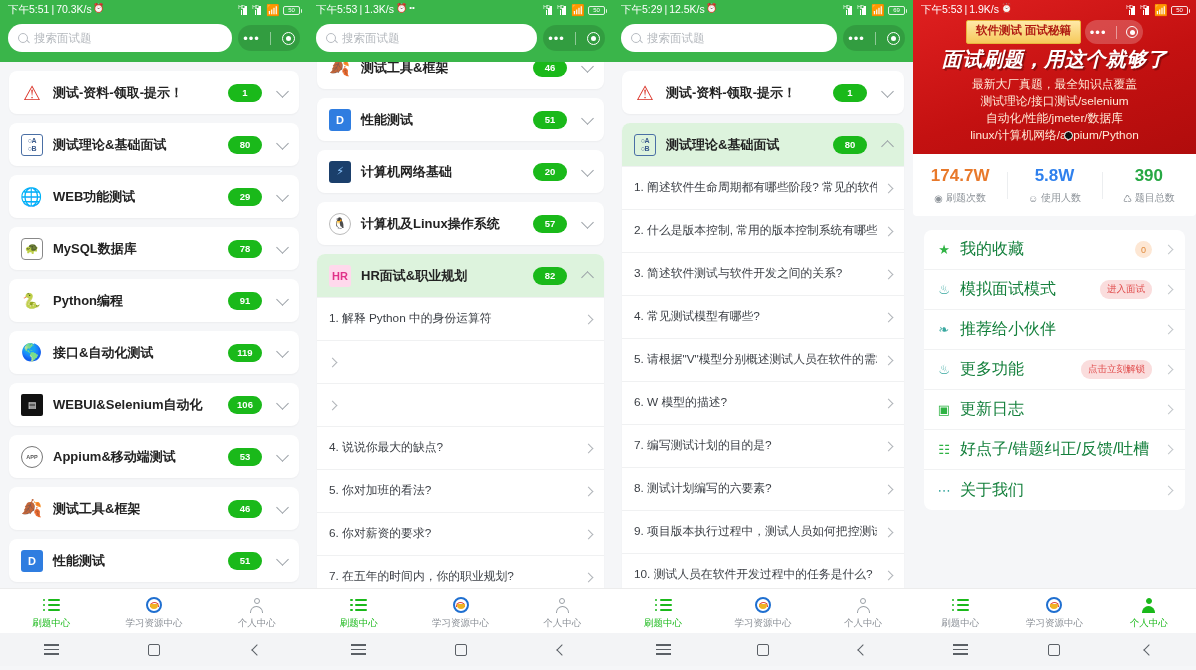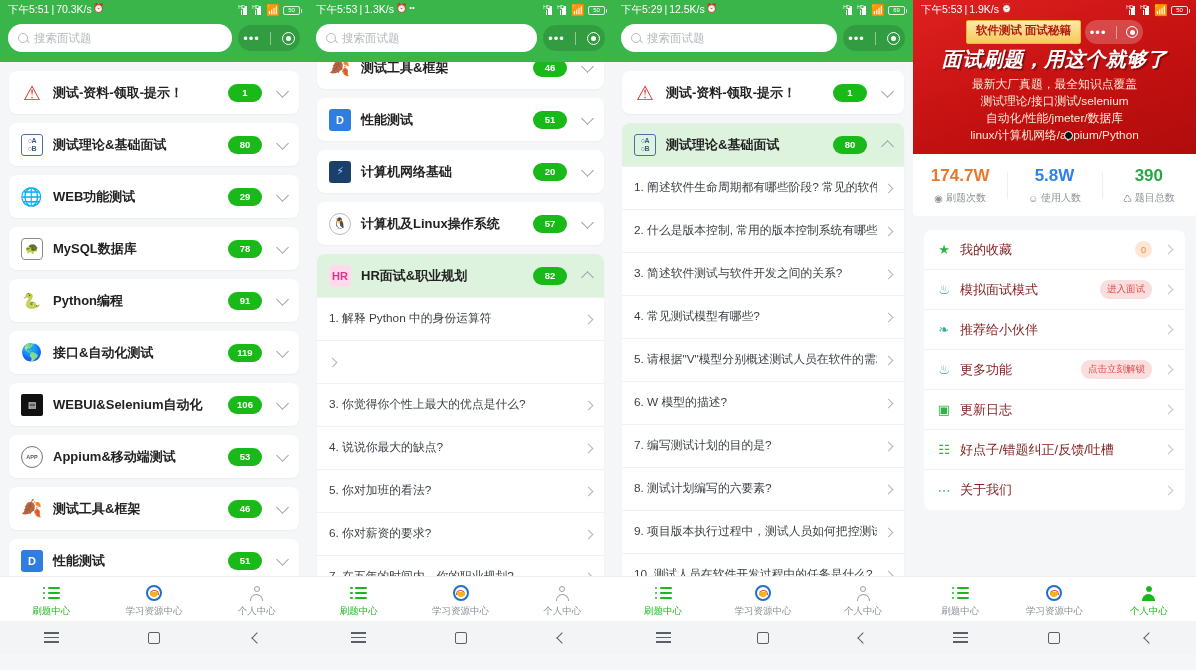--- a/index.html
+++ b/index.html
@@ -82,21 +82,21 @@
   .ic-api { font-size:17px; color:#3a7fd5; }
   .ic-webui { background:#111; color:#fff; font-size:9px; border-radius:2px; }
   .ic-appium { border:1.4px solid #777; border-radius:50%; font-size:5.5px; color:#555; font-weight:700;}
   .ic-leaf { color:#6db33f; font-size:17px; }
   .ic-perf { background:#2f7de0; color:#fff; font-size:11px; border-radius:3px; font-weight:700; }
   .ic-net { background:#1b3f6b; color:#8cc6ff; font-size:11px; border-radius:3px; }
   .ic-linux { border:1.4px solid #bbb; border-radius:50%; font-size:11px; }
   .ic-hr { background:#ffd9ec; color:#e0338a; font-size:11px; font-weight:800; border-radius:3px; }
 
   
-  .tabbar { position:absolute; left:0; right:0; bottom:16px; height:78px; background:#fff;
+  .tabbar { position:absolute; left:0; right:0; bottom:4px; height:78px; background:#fff;
      border-top:1px solid #ececec; }
   .tabs { height:44px; display:flex; align-items:center; padding-top:4px; }
   .tab { flex:1; display:flex; flex-direction:column; align-items:center; gap:3px; }
   .tab-ico { height:17px; display:flex; align-items:center; justify-content:center; }
   .tab-lbl { font-size:9.5px; color:#8a8f96; }
   .tab.active .tab-lbl { color:#1ab91a; }
   .lines { width:17px; height:13px; position:relative; }
   .lines i { position:absolute; left:5px; right:0; height:2.4px; background:#1ab91a; border-radius:1px;}
   .lines i:nth-child(1){ top:0 } .lines i:nth-child(2){ top:5.2px } .lines i:nth-child(3){ top:10.4px }
   .lines b { position:absolute; left:0; width:2.4px; height:2.4px; border-radius:50%; background:#1ab91a;}
@@ -142,21 +142,21 @@
      background:#eceef0; }
   .stat-val { font-size:17px; font-weight:600; }
   .stat-lbl { font-size:10px; color:#8d9399; margin-top:5px; display:flex; align-items:center;
      justify-content:center; gap:3px; }
 
   .menu-card { background:#fff; border-radius:8px; margin:14px 11px 0 11px; overflow:hidden; }
   .menu-row { height:40px; display:flex; align-items:center; padding:0 13px; gap:9px;
      border-bottom:1px solid #f1f2f3; }
   .menu-row:last-child { border-bottom:none; }
   .menu-ico { width:14px; text-align:center; font-size:13px; flex:none; }
-  .menu-lbl { flex:1; font-size:13px; color:#7f1d1d; }
+  .menu-lbl { flex:1; font-size:16px; color:#15803d; }
   .pill-num { width:17px; height:17px; border-radius:50%; background:#fde7d4; color:#e08a3c;
      font-size:9px; display:flex; align-items:center; justify-content:center; }
   .pill-tag { background:#fadddd; color:#e04a4a; font-size:9.5px; padding:3px 7px; border-radius:9px; }
   .m-chev { width:7px; height:7px; border-right:1.5px solid #c2c6ca; border-top:1.5px solid #c2c6ca;
      transform:rotate(45deg); flex:none; margin-left:4px;}
 
   .cursor { position:absolute; width:9px; height:9px; background:#111; border-radius:50%;
      border:1.5px solid #fff; }
 </style>
 </head>
@@ -432,21 +432,20 @@
               <span class="chev up"></span>
             </div>
             <div class="q-row">
               <span class="q-text">1. 解释 Python 中的身份运算符</span>
               <span class="q-chev"></span>
             </div>
             <div class="q-row">
               <span class="q-chev"></span>
             </div>
             <div class="q-row">
-              <span class="q-text">3. 你觉得你个性上最大的优点是什么?</span>
               <span class="q-chev"></span>
             </div>
             <div class="q-row">
               <span class="q-text">4. 说说你最大的缺点?</span>
               <span class="q-chev"></span>
             </div>
             <div class="q-row">
               <span class="q-text">5. 你对加班的看法?</span>
               <span class="q-chev"></span>
             </div>

